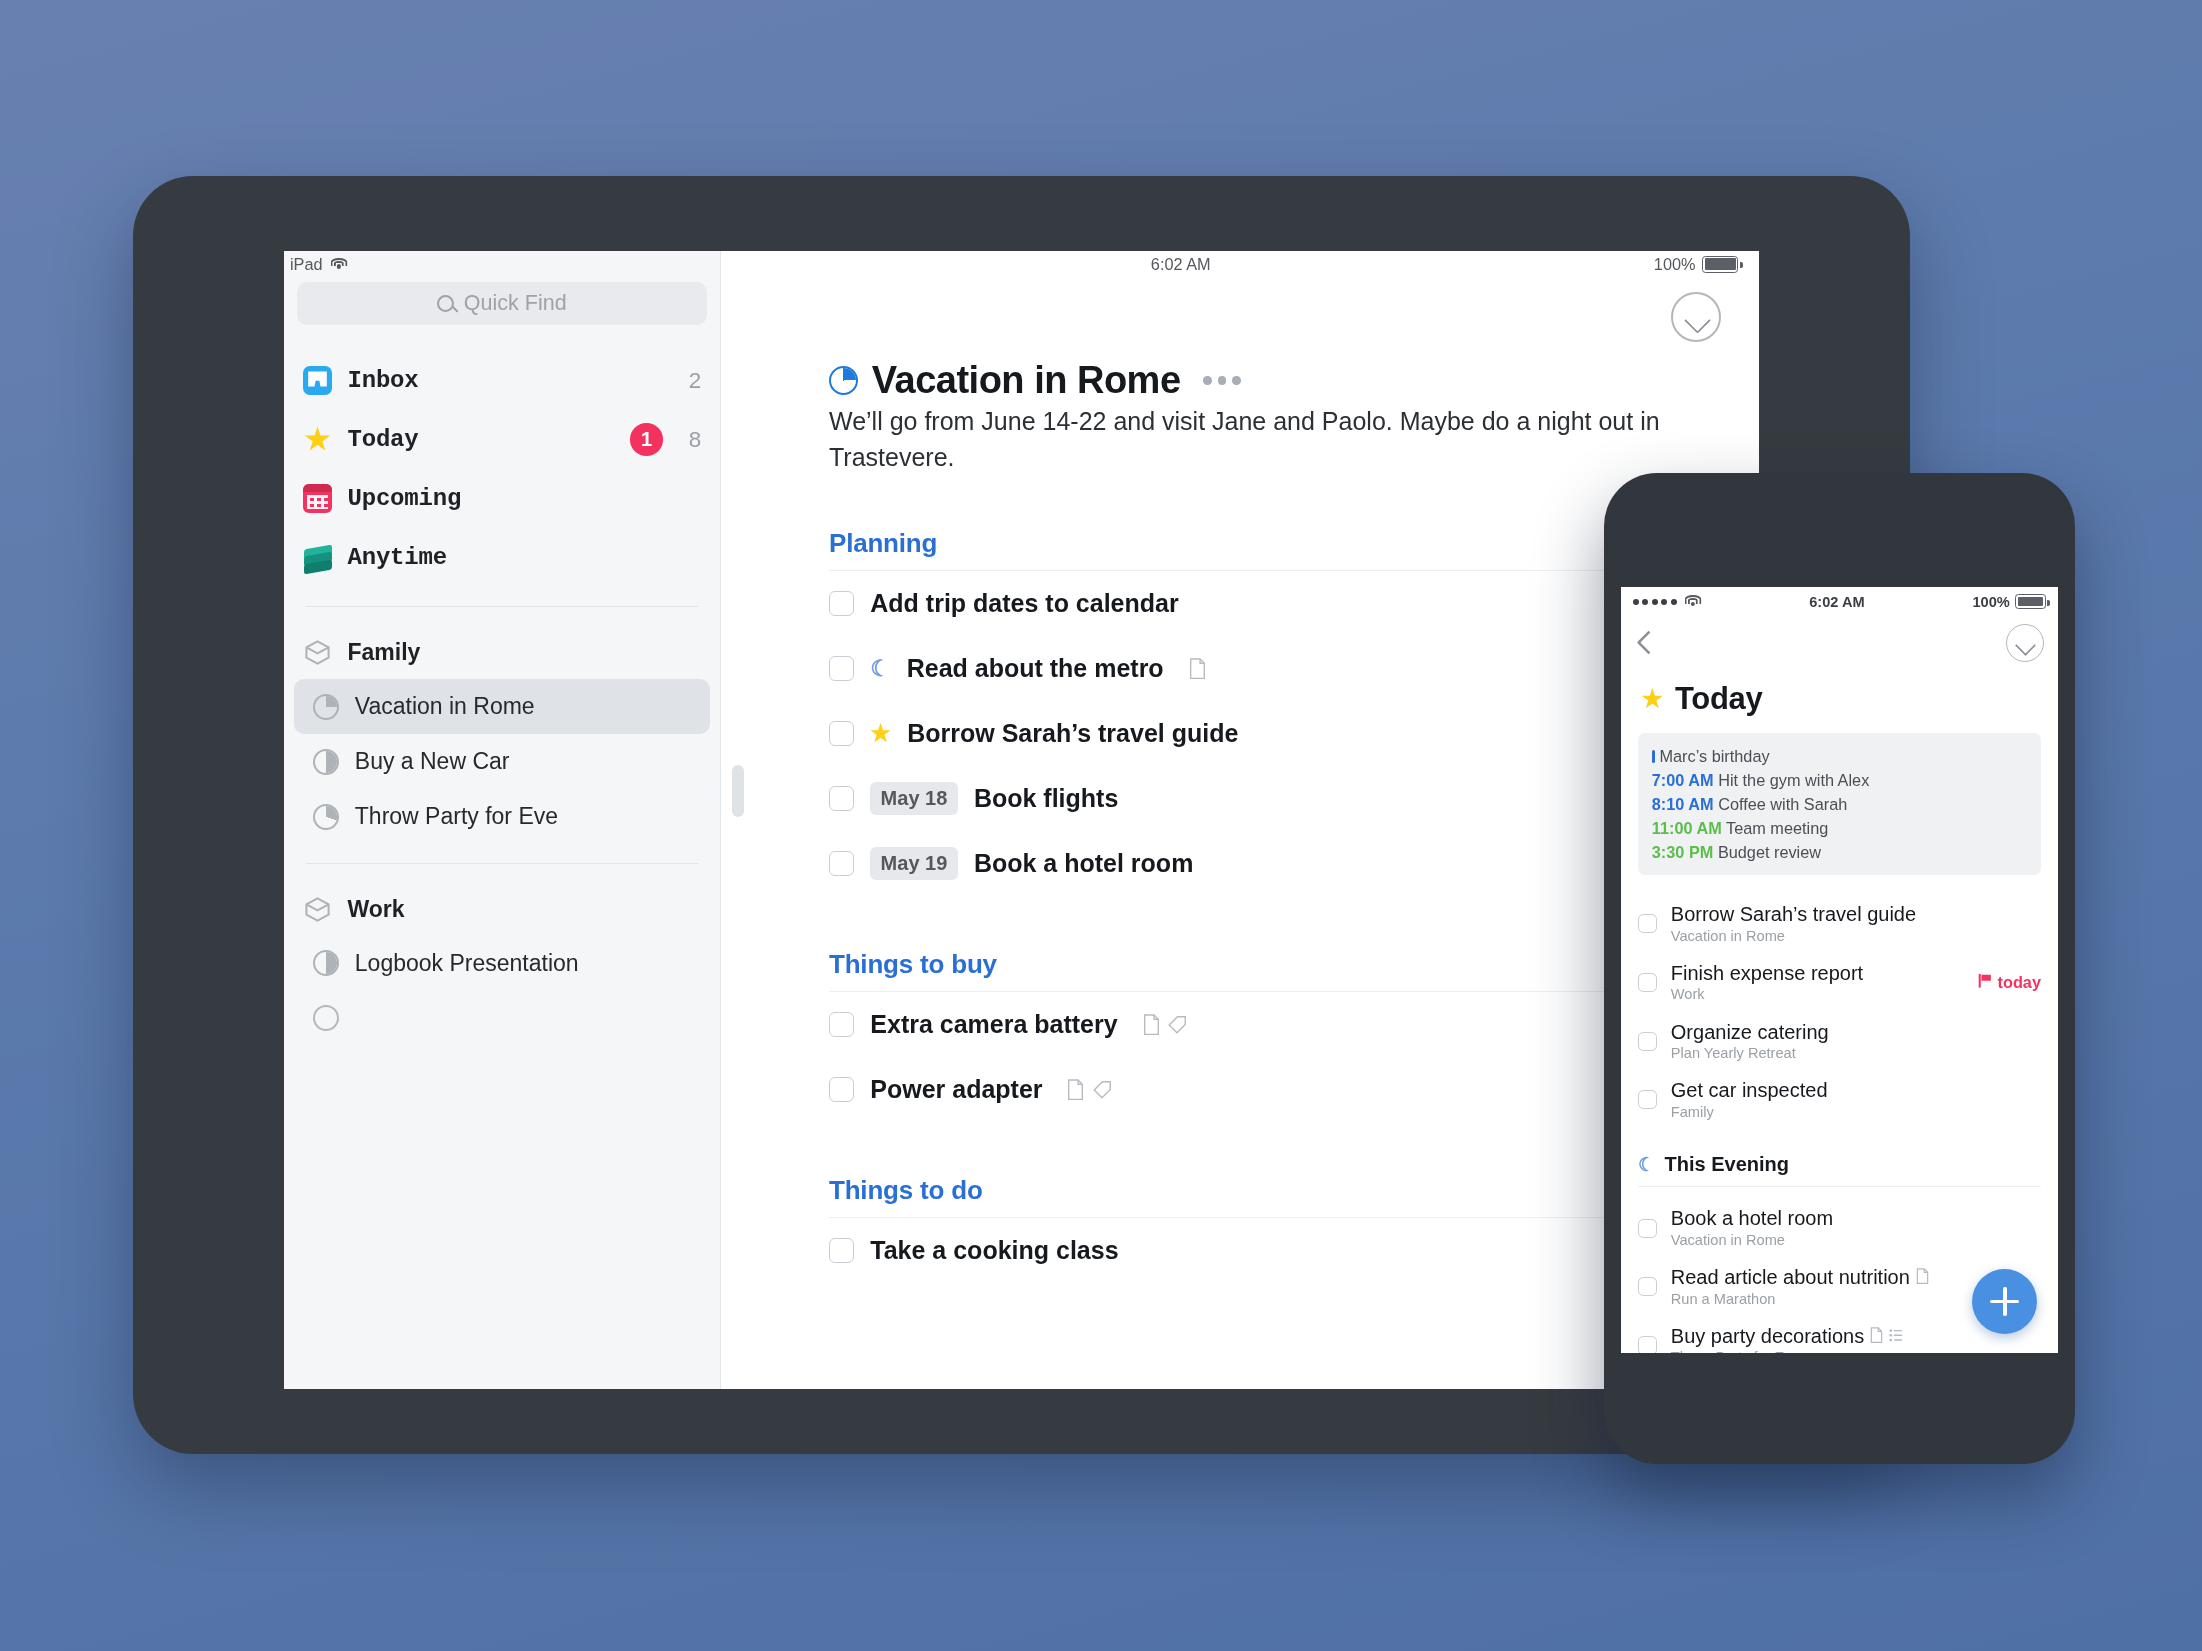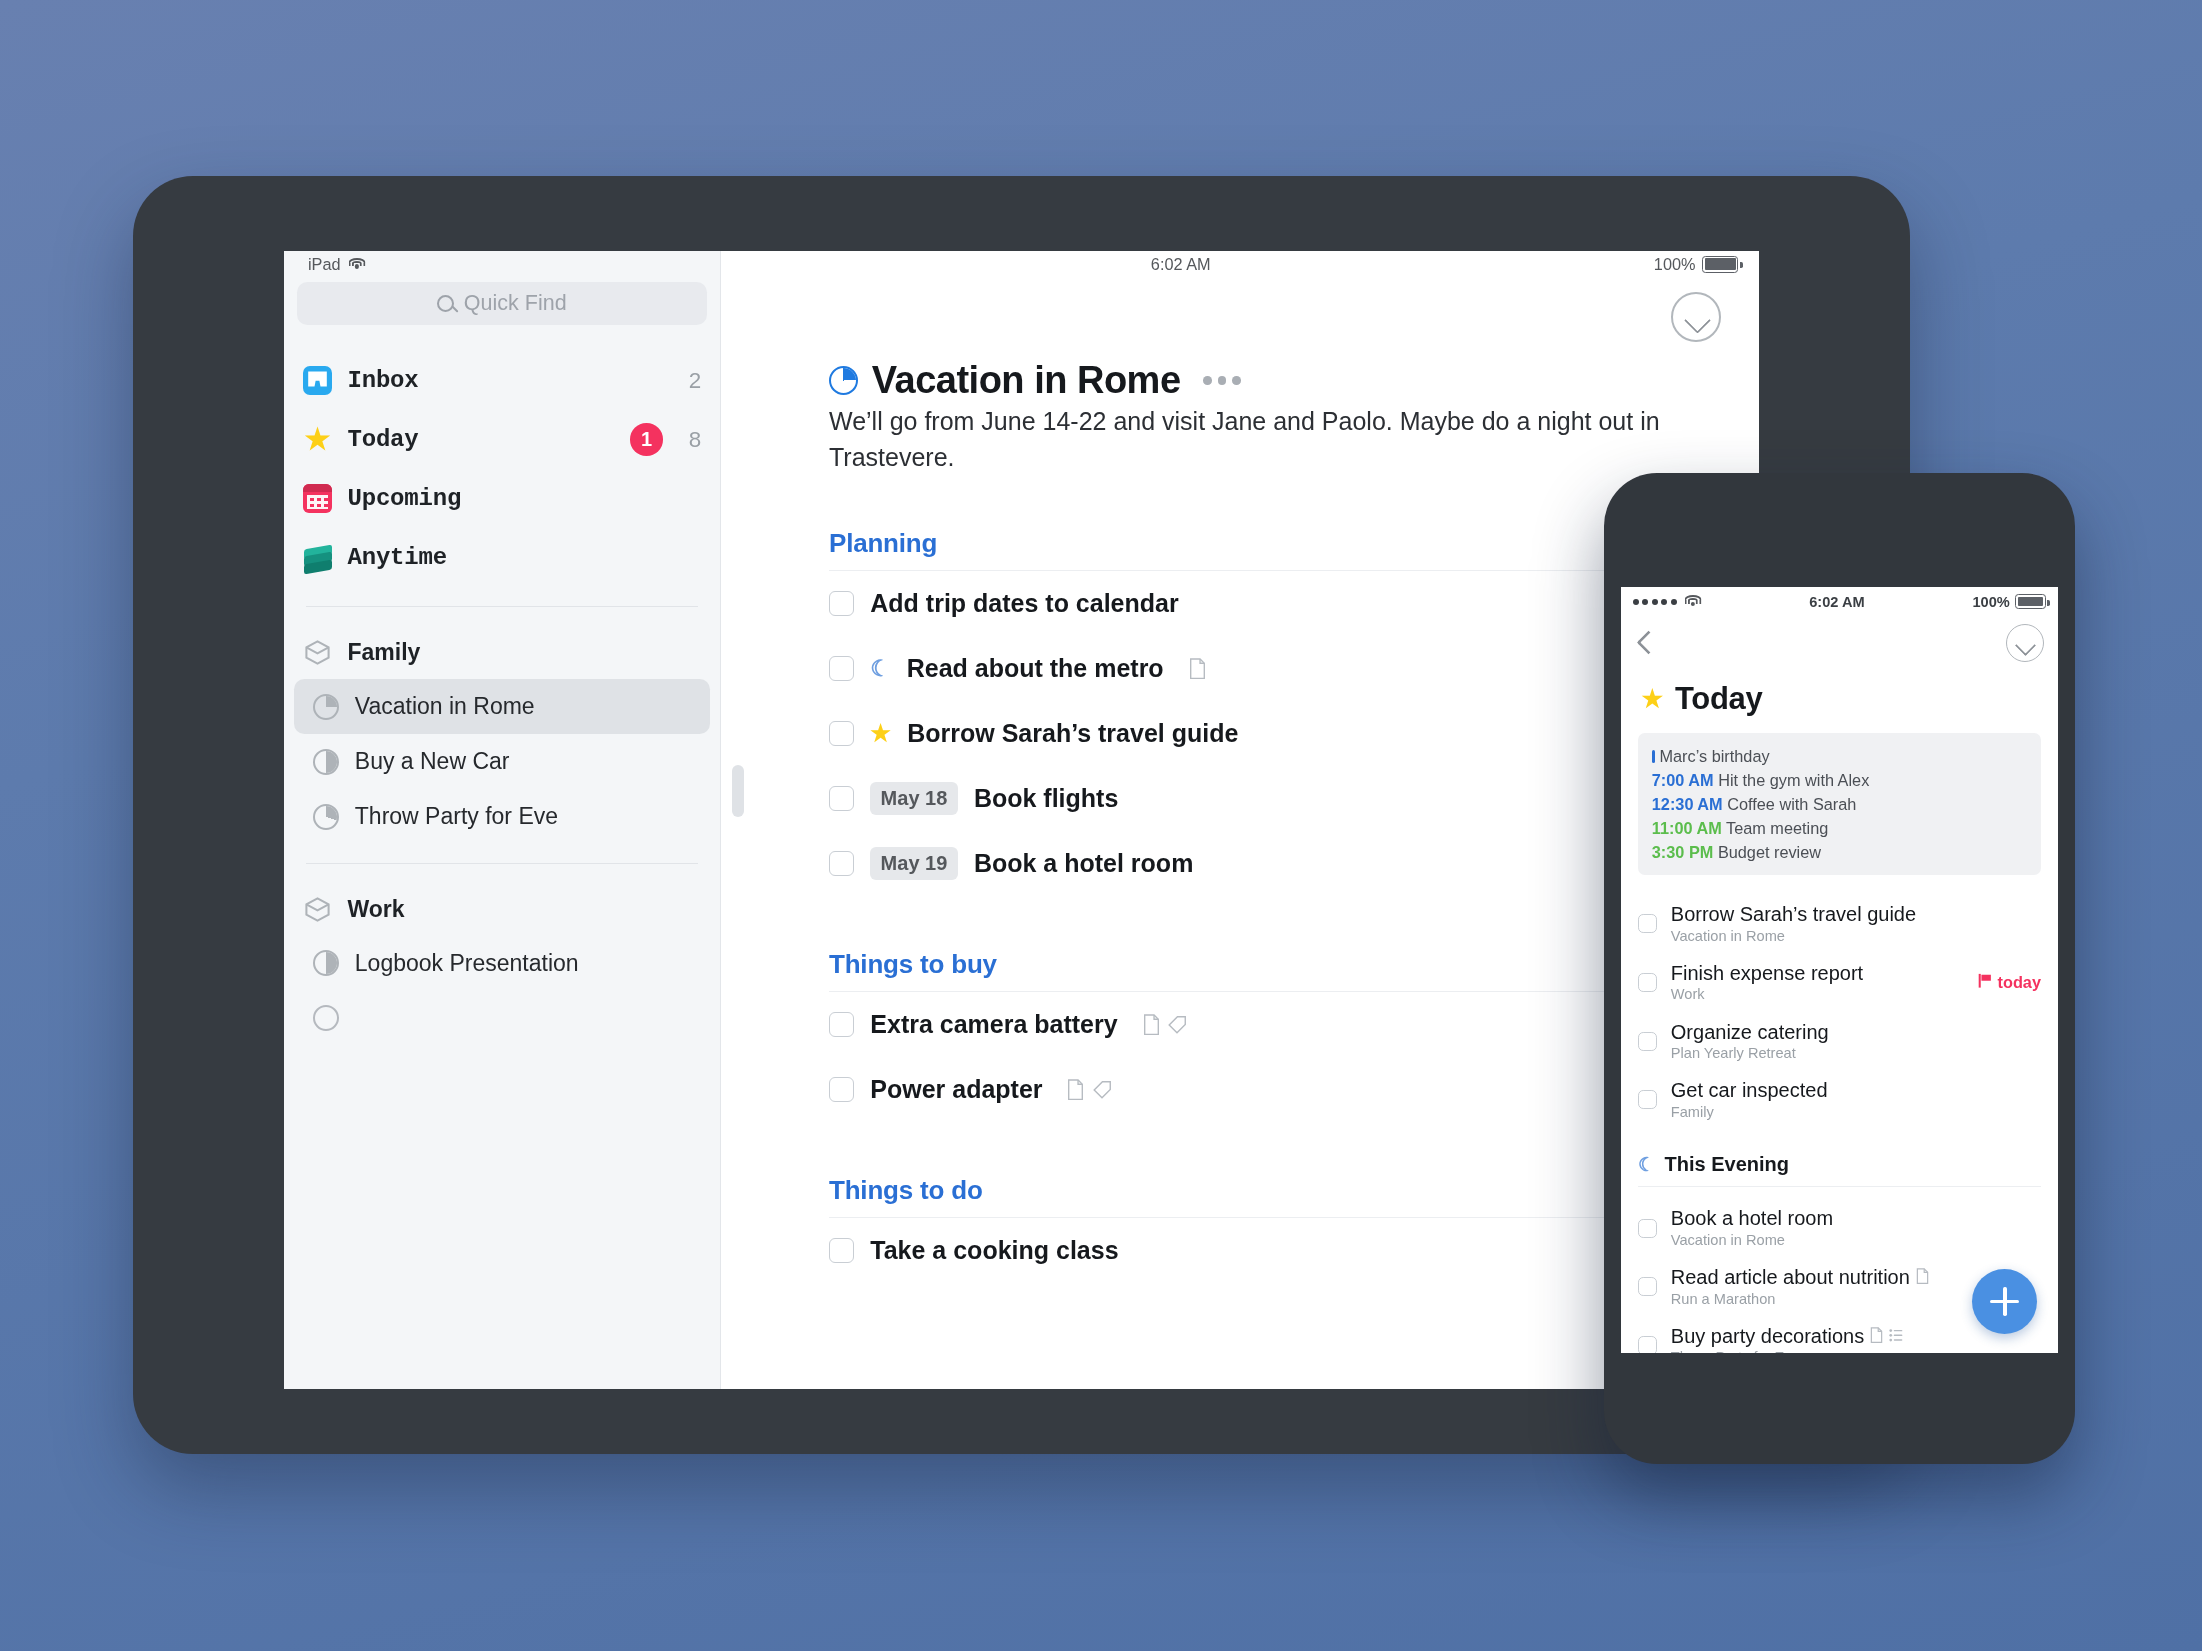--- a/index.html
+++ b/index.html
@@ -30,21 +30,21 @@
     position:absolute; left:1621px; top:587px; width:437px; height:766px;
     background:#ffffff; overflow:hidden;
   }
 
   
   .sidebar{
     position:absolute; left:0; top:0; width:437px; height:100%;
     background:#f4f6f8; border-right:0.9px solid #e3e6ea;
   }
   .ipad-statusbar{
-    height:26px; display:flex; align-items:center; padding:0 24px;
+    height:26px; display:flex; align-items:center; padding:0 6px;
     font-size:16.3px; color:#55585c; gap:7.7px;
   }
   .wifi-ico{ display:inline-block; width:17px; height:13px; position:relative; }
   .wifi-ico span{ position:absolute; border:2.1px solid #55585c; border-bottom:none;
     border-radius:50% 50% 0 0; left:50%; transform:translateX(-50%); }
   .wifi-ico span:nth-child(1){ width:17px; height:8.6px; top:0; }
   .wifi-ico span:nth-child(2){ width:10.3px; height:5.2px; top:3.4px; }
   .wifi-ico span:nth-child(3){ width:4.3px; height:4.3px; top:6.9px; background:#55585c;
     border-radius:50%; border:none; }
 
@@ -505,21 +505,21 @@
   </div>
 
   <div class="cal-card">
     <div class="cal-row">
       <span class="bluebar"></span><span>Marc’s birthday</span>
     </div>
     <div class="cal-row">
       <span class="t" style="color:#2a6fd4">7:00 AM</span> <span>Hit the gym with Alex</span>
     </div>
     <div class="cal-row">
-      <span class="t" style="color:#2a6fd4">12:30 AM</span> <span>Coffee with Sarah</span>
+      <span class="t" style="color:#2a6fd4">8:10 AM</span> <span>Coffee with Sarah</span>
     </div>
     <div class="cal-row">
       <span class="t" style="color:#5bbd4c">11:00 AM</span> <span>Team meeting</span>
     </div>
     <div class="cal-row">
       <span class="t" style="color:#5bbd4c">3:30 PM</span> <span>Budget review</span>
     </div>
   </div>
 
   <div class="ip-list">

